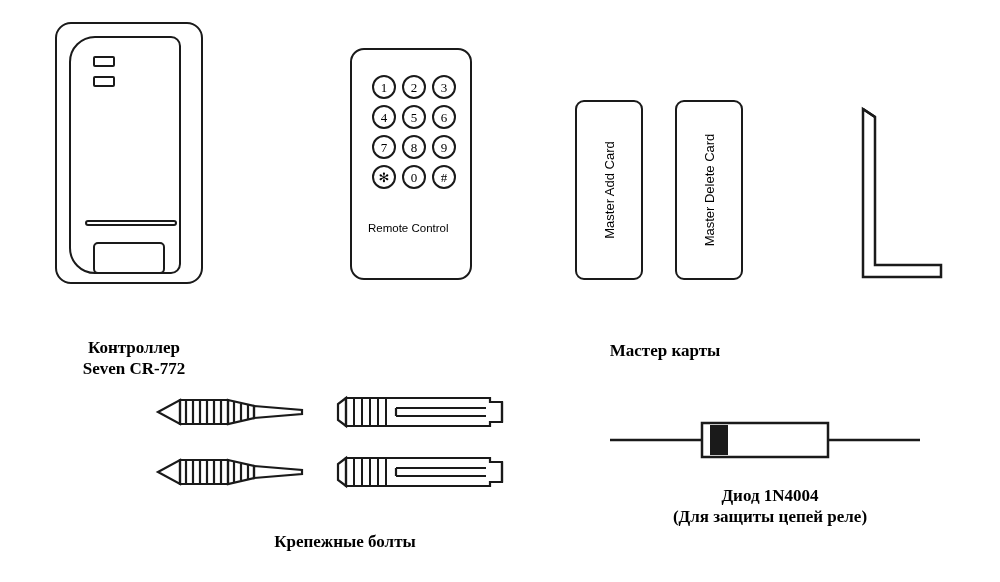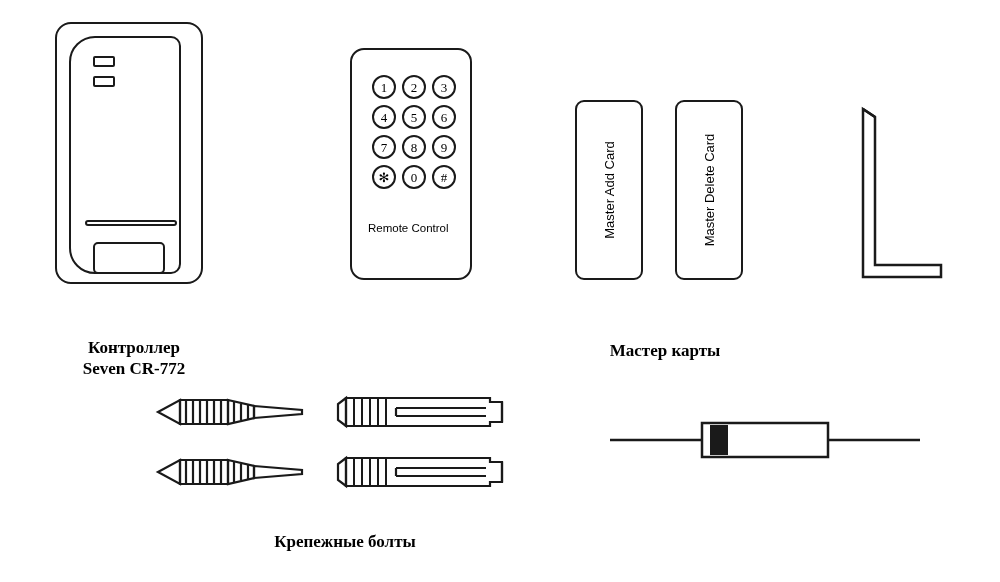--- a/index.html
+++ b/index.html
@@ -290,14 +290,16 @@
   <div class="caption screws-caption">Крепежные болты</div>
 
   <div class="item diode-wrap">
     <svg width="310" height="50" viewBox="0 0 310 50">
       <line x1="0" y1="25" x2="92" y2="25" stroke="#1a1a1a" stroke-width="2.5"></line>
       <line x1="218" y1="25" x2="310" y2="25" stroke="#1a1a1a" stroke-width="2.5"></line>
       <rect x="92" y="8" width="126" height="34" fill="none" stroke="#1a1a1a" stroke-width="2.5"></rect>
       <rect x="100" y="10" width="18" height="30" fill="#1a1a1a"></rect>
     </svg>
   </div>
+  <div class="caption diode-caption">Диод 1N4004
+(Для защиты цепей реле)</div>
 
 </div>
 
 </body></html>

